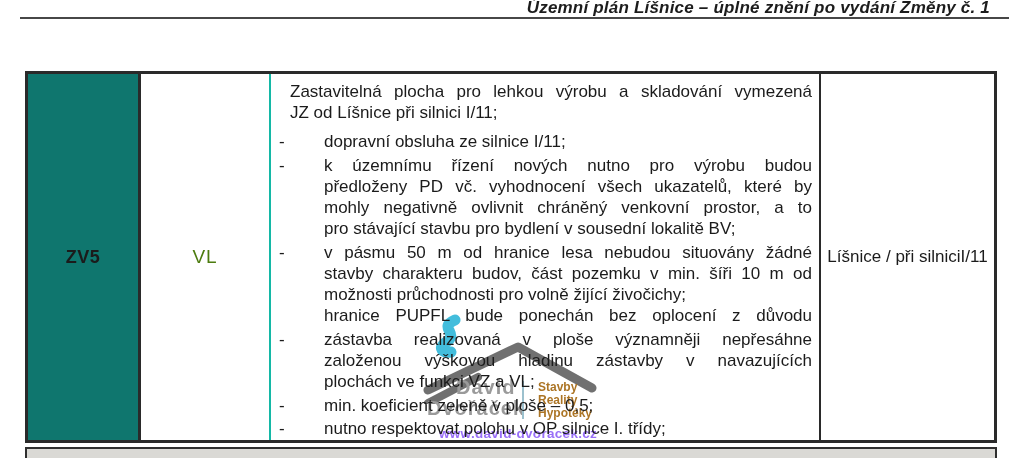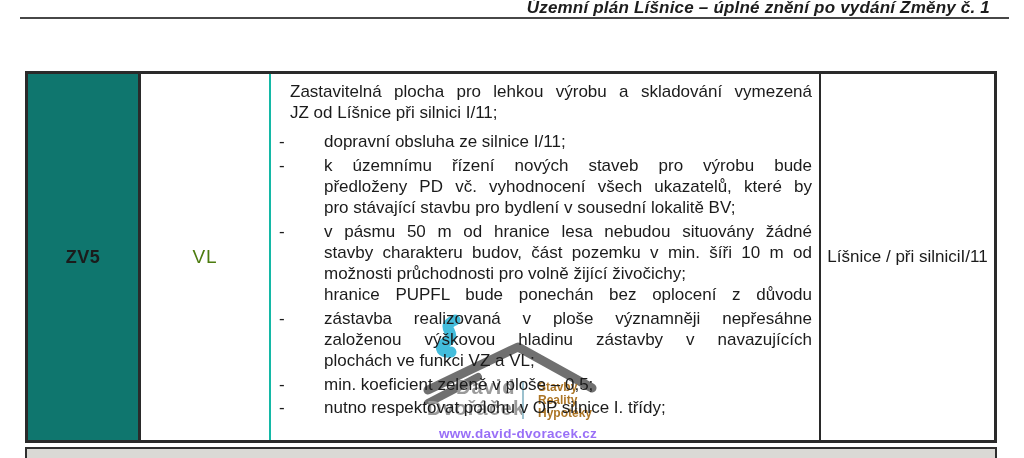--- a/index.html
+++ b/index.html
@@ -126,22 +126,23 @@
         <div class="bullet">
           <span class="dash">-</span>
           <div class="bl">
             <div class="ln">dopravní obsluha ze silnice I/11;</div>
           </div>
         </div>
 
         <div class="bullet">
           <span class="dash">-</span>
           <div class="bl">
-            <div class="ln just">k územnímu řízení nových staveb pro výrobu bude</div>
+            <div class="ln just">k územnímu řízení nových nutno pro výrobu budou</div>
             <div class="ln just">předloženy PD vč. vyhodnocení všech ukazatelů, které by</div>
+            <div class="ln just">mohly negativně ovlivnit chráněný venkovní prostor, a to</div>
             <div class="ln">pro stávající stavbu pro bydlení v sousední lokalitě BV;</div>
           </div>
         </div>
 
         <div class="bullet">
           <span class="dash">-</span>
           <div class="bl">
             <div class="ln just">v pásmu 50 m od hranice lesa nebudou situovány žádné</div>
             <div class="ln just">stavby charakteru budov, část pozemku v min. šíři 10 m od</div>
             <div class="ln">možnosti průchodnosti pro volně žijící živočichy;</div>

